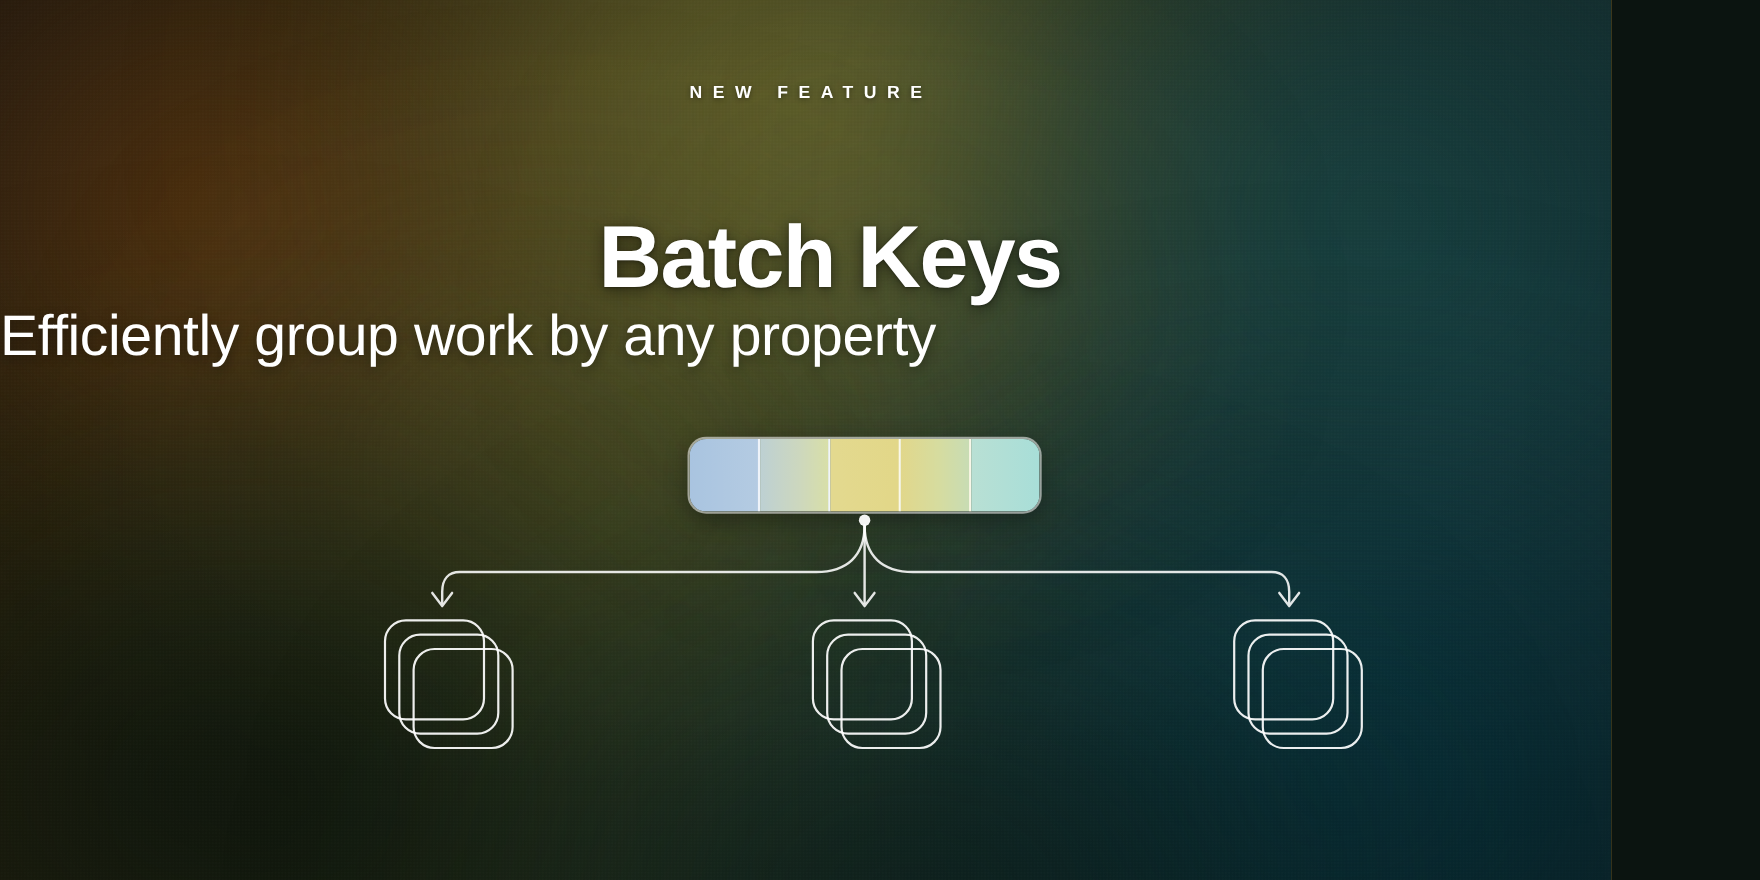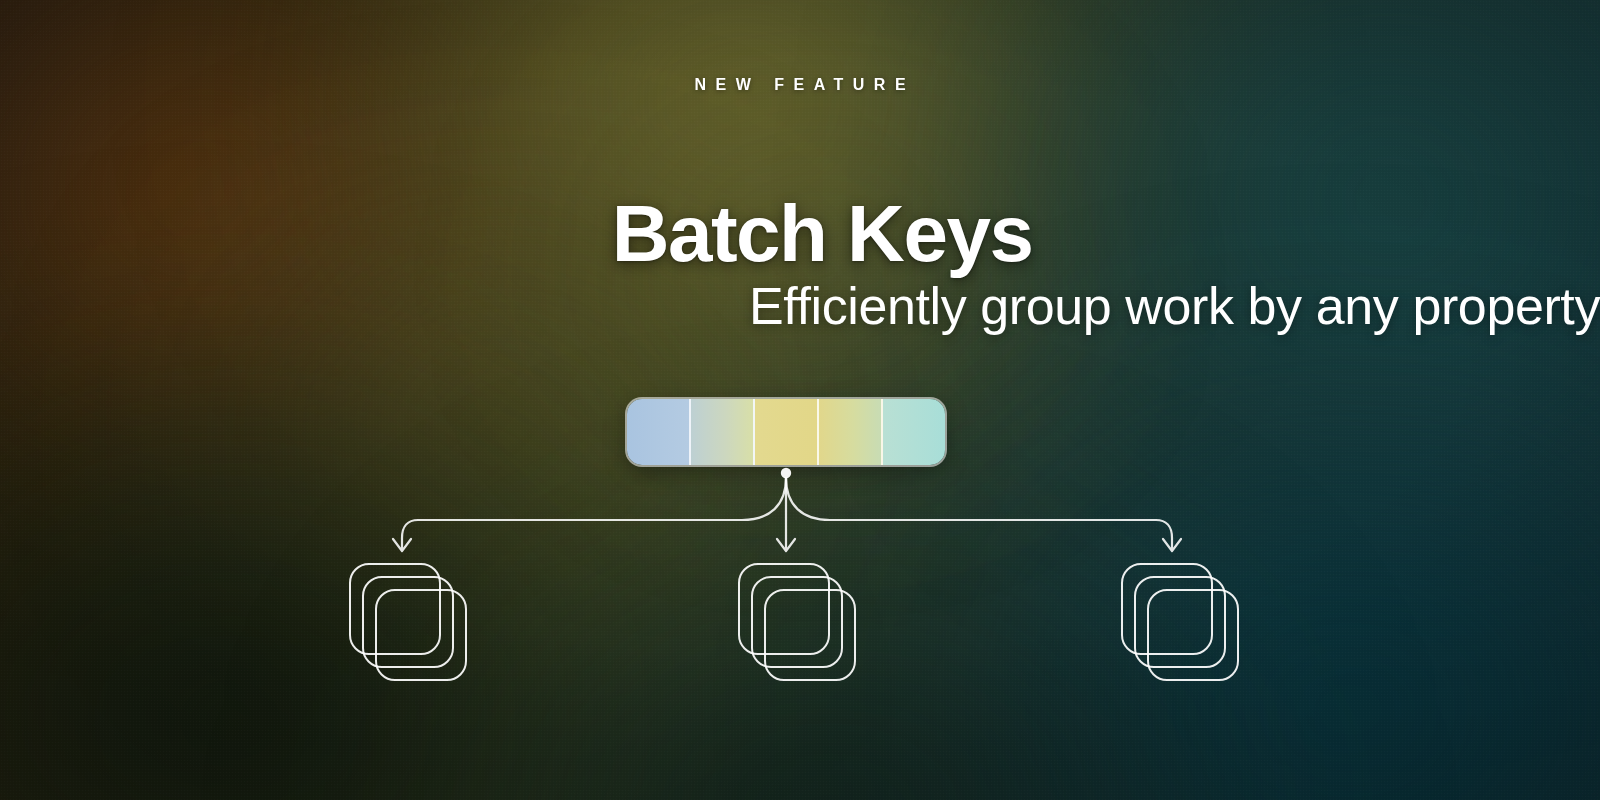--- a/index.html
+++ b/index.html
@@ -2,21 +2,21 @@
 <html><head>
 <meta charset="utf-8">
 <style>
   html, body {
     margin: 0;
     padding: 0;
     background: #0b1410;
   }
   #stage {
     position: relative;
-    width: 1600px;
+    width: 1465px;
     height: 800px;
     overflow: hidden;
     font-family: "Liberation Sans", sans-serif;
     background: #a16207;
   }
 
   
   .bg-base {
     position: absolute;
     inset: 0;
@@ -126,21 +126,21 @@
     font-weight: 700;
     letter-spacing: -1.5px;
     text-shadow: 0 3px 14px rgba(0,0,0,0.45), 0 1px 3px rgba(0,0,0,0.35);
     margin-left: 44px;
   }
 
   .subtitle {
     position: absolute;
     top: 277px;
     left: 0; right: 0;
-    text-align: right;
+    text-align: left;
     color: #ffffff;
     font-size: 52px;
     line-height: 1.12;
     font-weight: 400;
     letter-spacing: -0.4px;
     text-shadow: 0 2px 10px rgba(0,0,0,0.35);
   }
 
   
   .bar {

